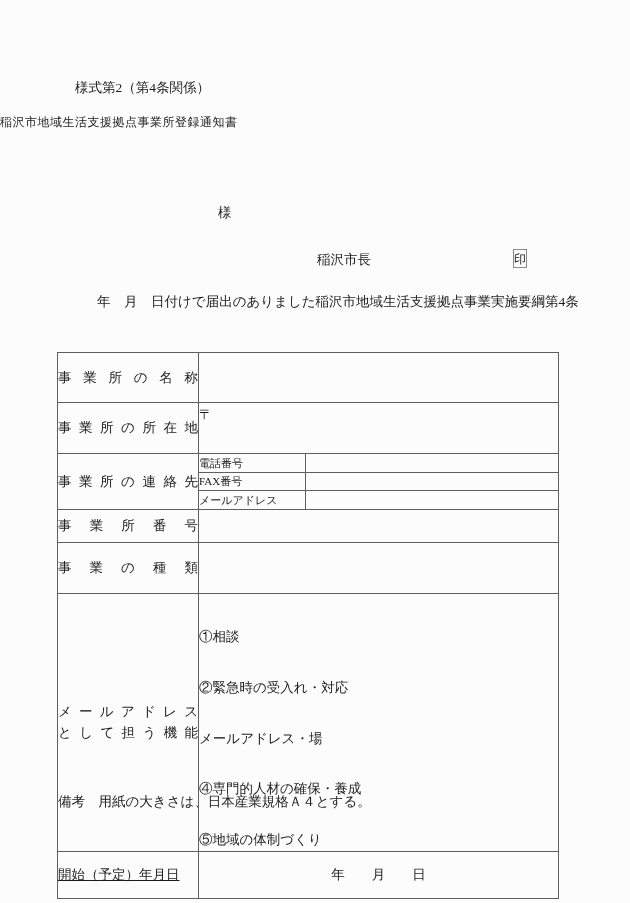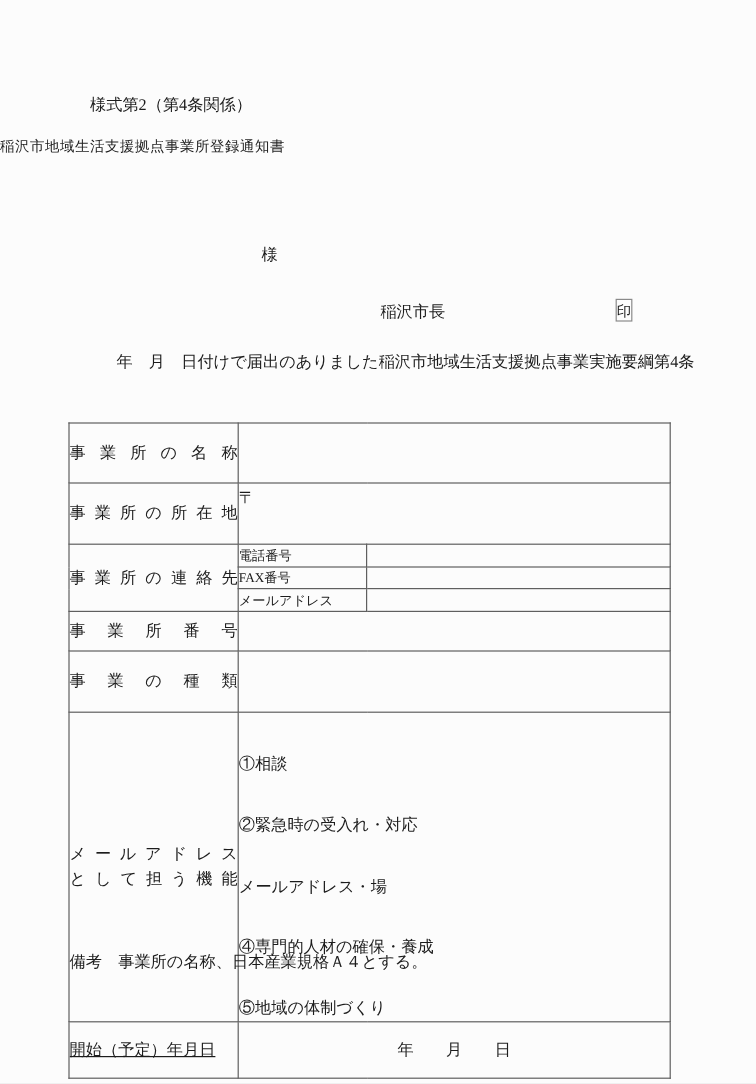--- a/index.html
+++ b/index.html
@@ -206,15 +206,15 @@
           </div>
         </td>
       </tr>
       <tr style="height:47px">
         <td class="lbl nojust">開始（予定）年月日</td>
         <td class="val center" colspan="2">年　　月　　日</td>
       </tr>
     </tbody>
   </table>
 
-  <div class="note">備考　事業所の名称、日本産業規格Ａ４とする。</div>
+  <div class="note">備考　用紙の大きさは、日本産業規格Ａ４とする。</div>
 
 </div>
 
 </body></html>

